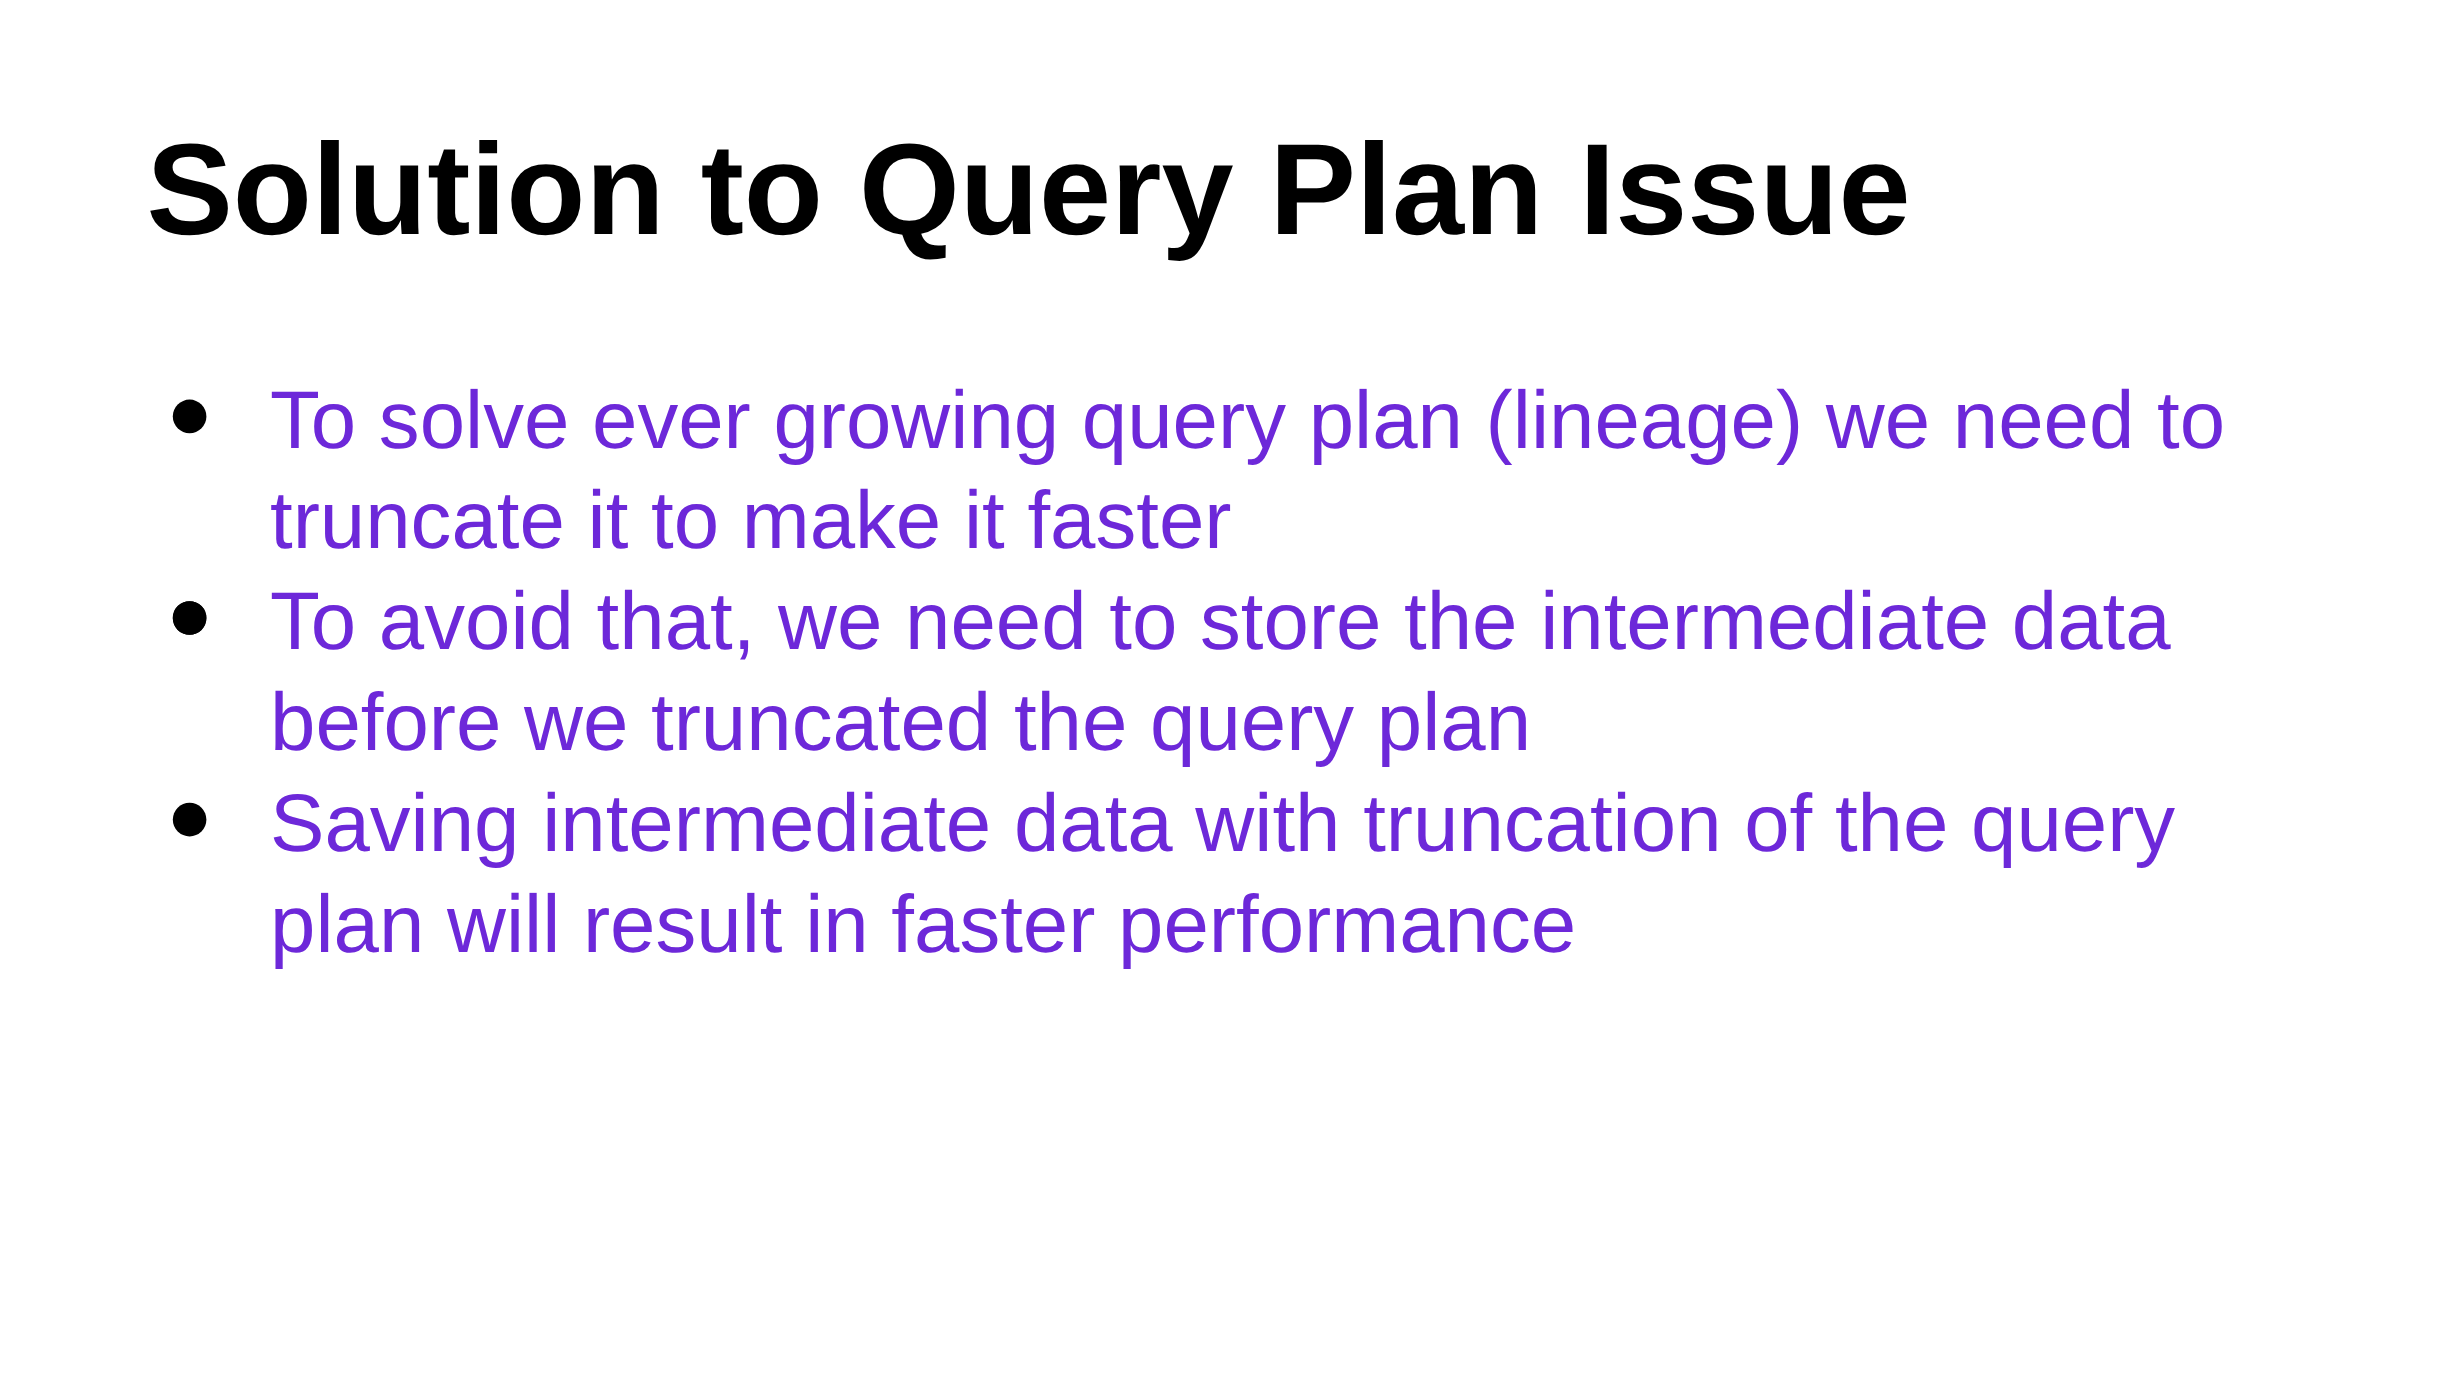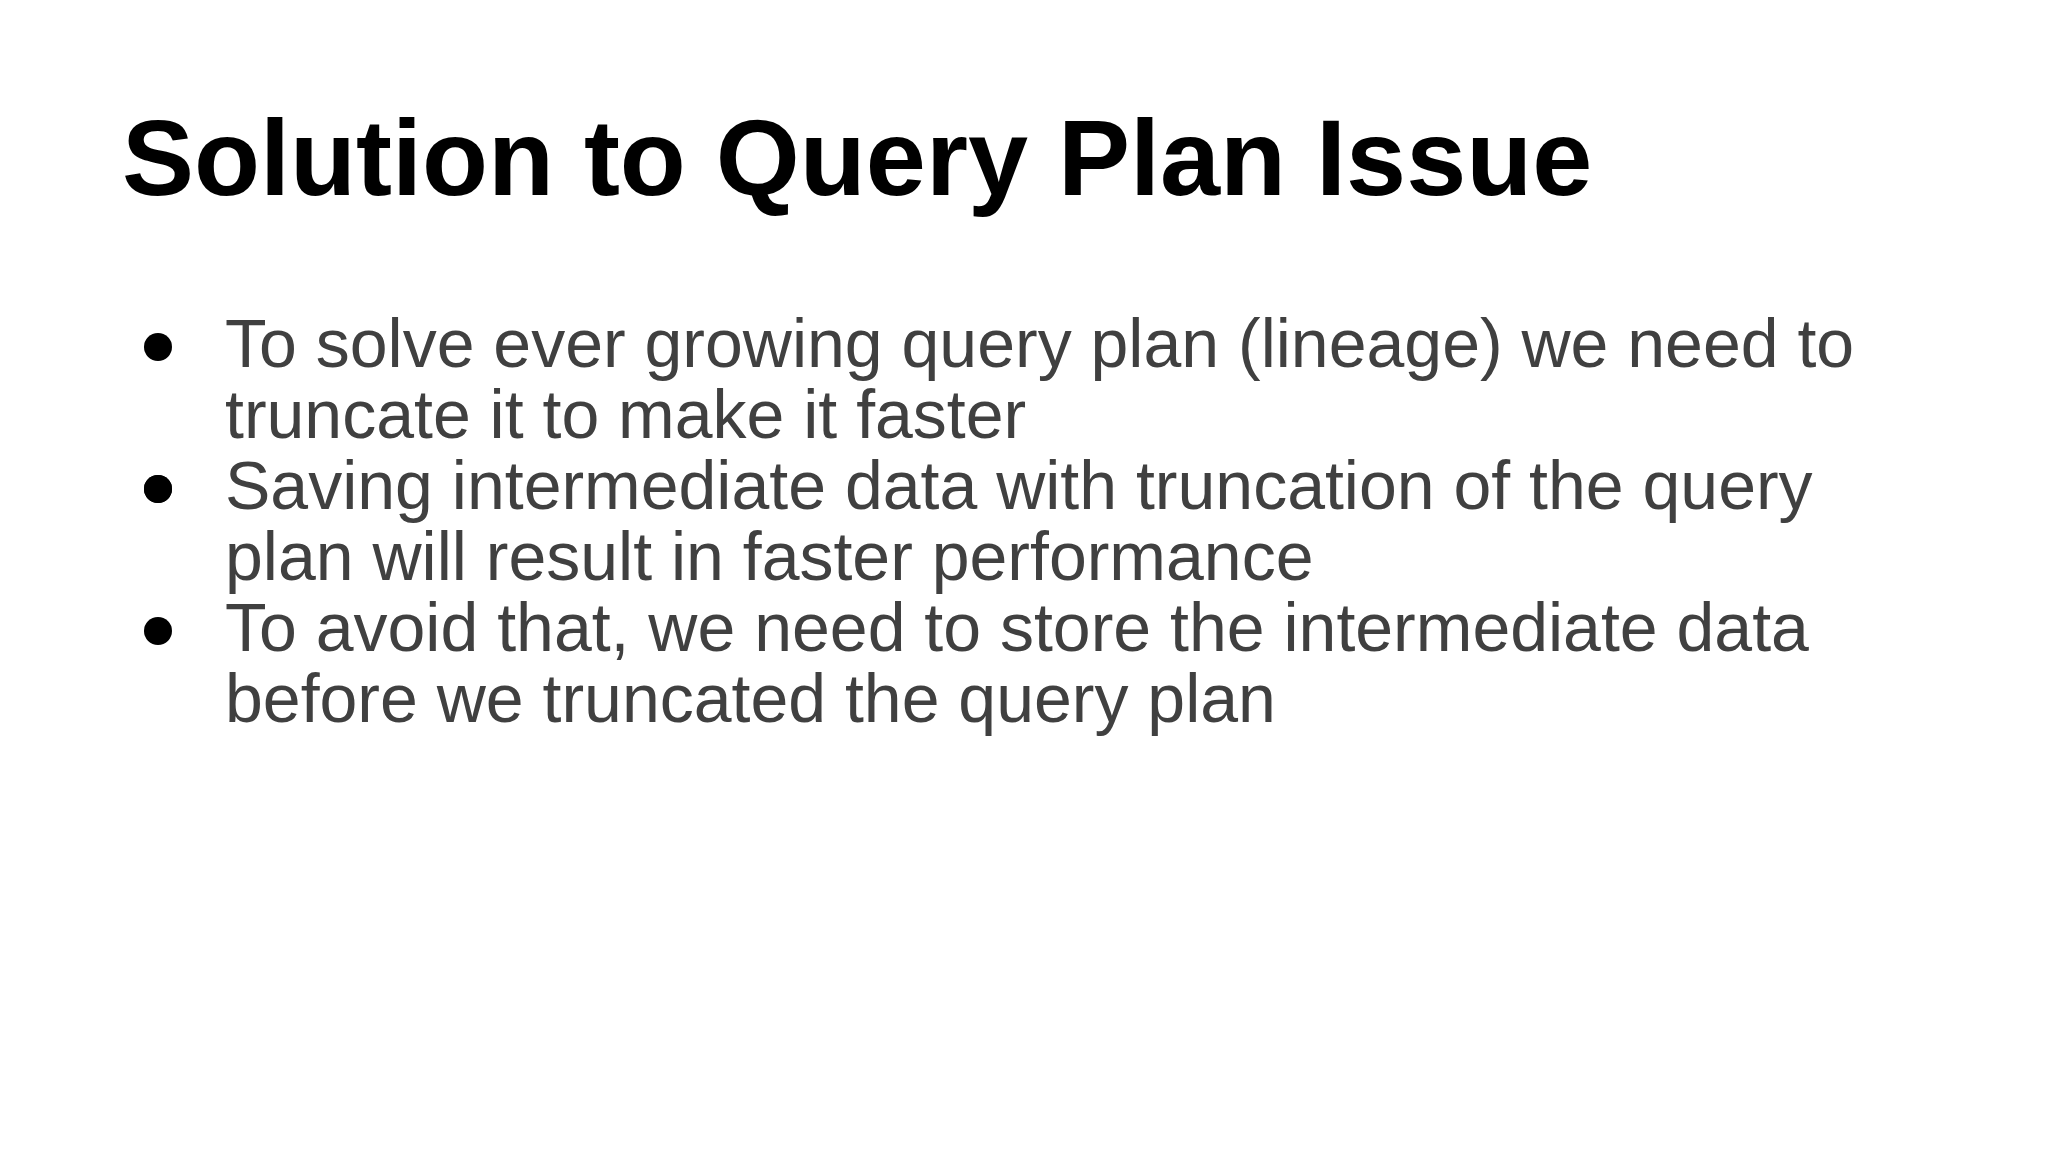--- a/index.html
+++ b/index.html
@@ -29,22 +29,22 @@
   }
   .bullets {
     position: absolute;
     left: 142px;
     top: 308px;
     width: 1800px;
     margin: 0;
     padding: 0;
     list-style: none;
     font-size: 68px;
-    line-height: 71px;
-    color: #404040;
+    line-height: 84px;
+    color: #6d28d9;
   }
   .bullets li {
     position: relative;
     margin: 0;
     padding: 0 0 0 83px;
   }
   .bullet-dot {
     position: absolute;
     left: 2px;
     top: 25px;
@@ -67,22 +67,22 @@
     <li>
       <span class="bullet-dot"></span>
       <span class="bullet-text">To solve ever growing query plan (lineage) we need to
 truncate it to make it faster</span>
     </li>
     <li>
       <span class="bullet-dot"></span>
     </li>
     <li>
       <span class="bullet-dot"></span>
-      <span class="bullet-text">Saving intermediate data with truncation of the query
-plan will result in faster performance</span>
+      <span class="bullet-text">To avoid that, we need to store the intermediate data
+before we truncated the query plan</span>
     </li>
     <li>
       <span class="bullet-dot"></span>
-      <span class="bullet-text">To avoid that, we need to store the intermediate data
-before we truncated the query plan</span>
+      <span class="bullet-text">Saving intermediate data with truncation of the query
+plan will result in faster performance</span>
     </li>
   </ul>
 </div>
 
 </body></html>

